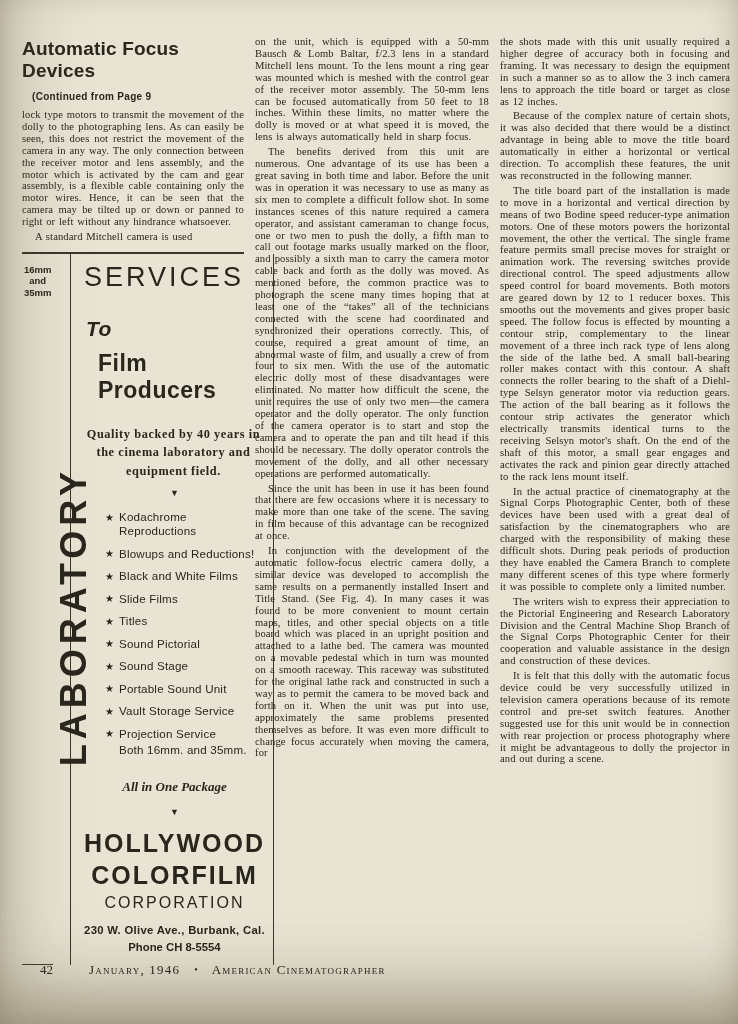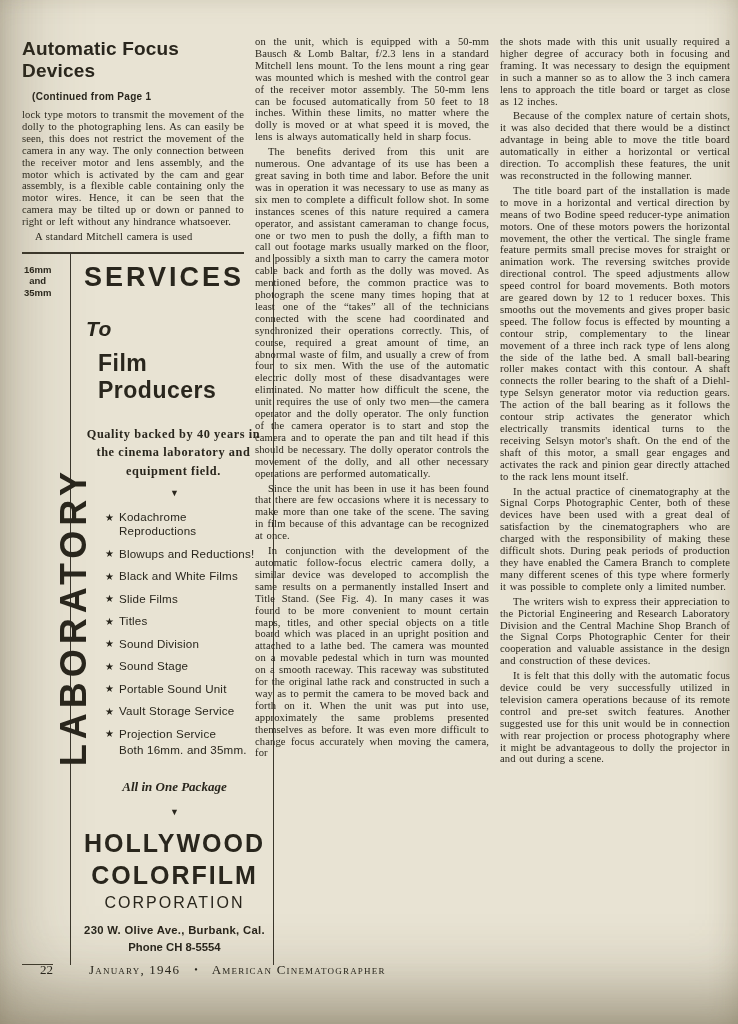--- a/index.html
+++ b/index.html
@@ -87,21 +87,21 @@
     letter-spacing: 5px;
     margin-top: 14px;
   }
   .ad-main {
     border-left: 1.5px solid #3a362b;
     border-right: 1.5px solid #3a362b;
     padding: 7px 8px 12px 13px;
     font-family: "Liberation Sans", sans-serif;
   }
   .services-title {
-    font-weight: 700;
+    font-weight: 400;
     font-size: 27px;
     letter-spacing: 3px;
     margin: 1px 0 24px 0;
   }
   .to-line1 { font-size: 21px; font-weight: 700; letter-spacing: 0.5px; margin: 0 0 9px 2px; font-style: italic; }
   .to-line2 { font-size: 23px; font-weight: 700; letter-spacing: 0.5px; margin: 0 0 0 14px; }
   .blurb {
     font-family: "Liberation Serif", serif;
     font-weight: 700;
     font-size: 12.3px;
@@ -154,21 +154,21 @@
   }
   .footer .bullet { margin: 0 14px; font-size: 10px; position: relative; top: -1px; }
 </style>
 </head>
 <body>
 
 <div class="page">
 
   <div class="col col-left">
     <h1 class="article-title">Automatic Focus Devices</h1>
-    <div class="continued">(Continued from Page 1</div>
+    <div class="continued">(Continued from Page 9</div>
     <div class="bodytext">
       <p>lock type motors to transmit the movement of the dolly to the photographing lens. As can easily be seen, this does not restrict the movement of the camera in any way. The only connection between the receiver motor and lens assembly, and the motor which is activated by the cam and gear assembly, is a flexible cable containing only the motor wires. Hence, it can be seen that the camera may be tilted up or down or panned to right or left without any hindrance whatsoever.</p>
       <p class="ind">A standard Mitchell camera is used</p>
     </div>
 
     <div class="ad">
       <div class="ad-strip">
         <div class="format-box">
           <div>16mm</div>
           <div>and</div>
@@ -185,21 +185,21 @@
           <div class="to-line2">Film Producers</div>
         </div>
         <div class="blurb">Quality backed by 40 years in the cinema laboratory and equipment field.</div>
         <div class="tri">▼</div>
         <ul class="svc-list">
           <li><span class="star">★</span><span>Kodachrome Reproductions</span></li>
           <li><span class="star">★</span><span>Blowups and Reductions!</span></li>
           <li><span class="star">★</span><span>Black and White Films</span></li>
           <li><span class="star">★</span><span>Slide Films</span></li>
           <li><span class="star">★</span><span>Titles</span></li>
-          <li><span class="star">★</span><span>Sound Division</span></li>
+          <li><span class="star">★</span><span>Sound Pictorial</span></li>
           <li><span class="star">★</span><span>Sound Stage</span></li>
           <li><span class="star">★</span><span>Portable Sound Unit</span></li>
           <li><span class="star">★</span><span>Vault Storage Service</span></li>
           <li><span class="star">★</span><span>Projection Service</span>
             <div class="svc-sub">Both 16mm. and 35mm.</div>
           </li>
         </ul>
         <div class="package">All in One Package</div>
         <div class="tri tri2">▼</div>
         <div class="company">
@@ -225,19 +225,19 @@
     <p class="ind">Because of the complex nature of certain shots, it was also decided that there would be a distinct advantage in being able to move the title board automatically in either a horizontal or vertical direction. To accomplish these features, the unit was reconstructed in the following manner.</p>
     <p class="ind">The title board part of the installation is made to move in a horizontal and vertical direction by means of two Bodine speed reducer-type animation motors. One of these motors powers the horizontal movement, the other the vertical. The single frame feature permits small precise moves for straight or animation work. The reversing switches provide directional control. The speed adjustments allow speed control for board movements. Both motors are geared down by 12 to 1 reducer boxes. This smooths out the movements and gives proper basic speed. The follow focus is effected by mounting a contour strip, complementary to the linear movement of a three inch rack type of lens along the side of the lathe bed. A small ball-bearing roller makes contact with this contour. A shaft connects the roller bearing to the shaft of a Diehl-type Selsyn generator motor via reduction gears. The action of the ball bearing as it follows the contour strip activates the generator which electrically transmits identical turns to the receiving Selsyn motor's shaft. On the end of the shaft of this motor, a small gear engages and activates the rack and pinion gear directly attached to the rack lens mount itself.</p>
     <p class="ind">In the actual practice of cinematography at the Signal Corps Photographic Center, both of these devices have been used with a great deal of satisfaction by the cinematographers who are charged with the responsibility of making these difficult shots. During peak periods of production they have enabled the Camera Branch to complete many different scenes of this type where formerly it was possible to complete only a limited number.</p>
     <p class="ind">The writers wish to express their appreciation to the Pictorial Engineering and Research Laboratory Division and the Central Machine Shop Branch of the Signal Corps Photographic Center for their cooperation and valuable assistance in the design and construction of these devices.</p>
     <p class="ind">It is felt that this dolly with the automatic focus device could be very successfully utilized in television camera operations because of its remote control and pre-set switch features. Another suggested use for this unit would be in connection with rear projection or process photography where it might be advantageous to dolly the projector in and out during a scene.</p>
   </div>
 
 </div>
 
 <div class="footer">
-  <span class="pageno">22</span>
+  <span class="pageno">42</span>
   <span class="issue">January, 1946</span>
   <span class="bullet">•</span>
   <span class="magazine">American Cinematographer</span>
 </div>
 
 <div class="vignette"></div>
 
 </body></html>

